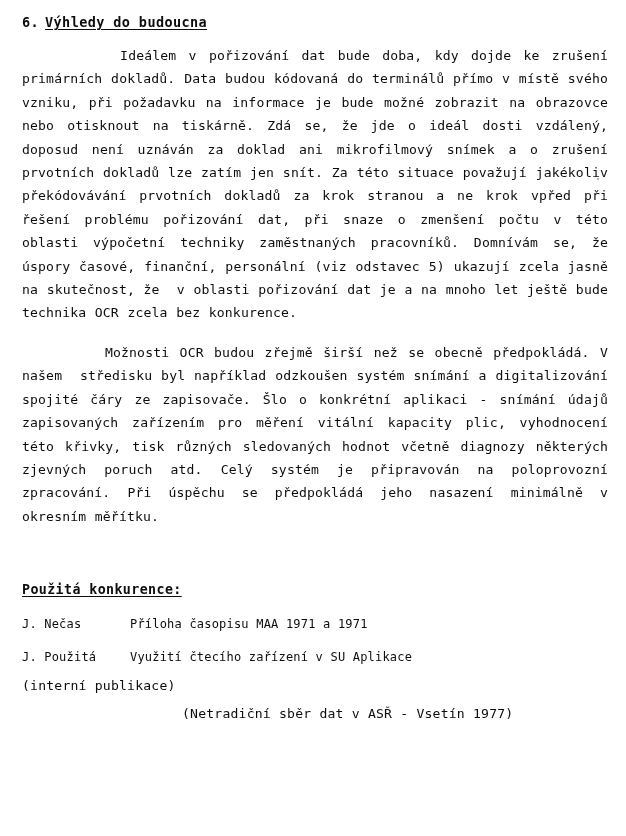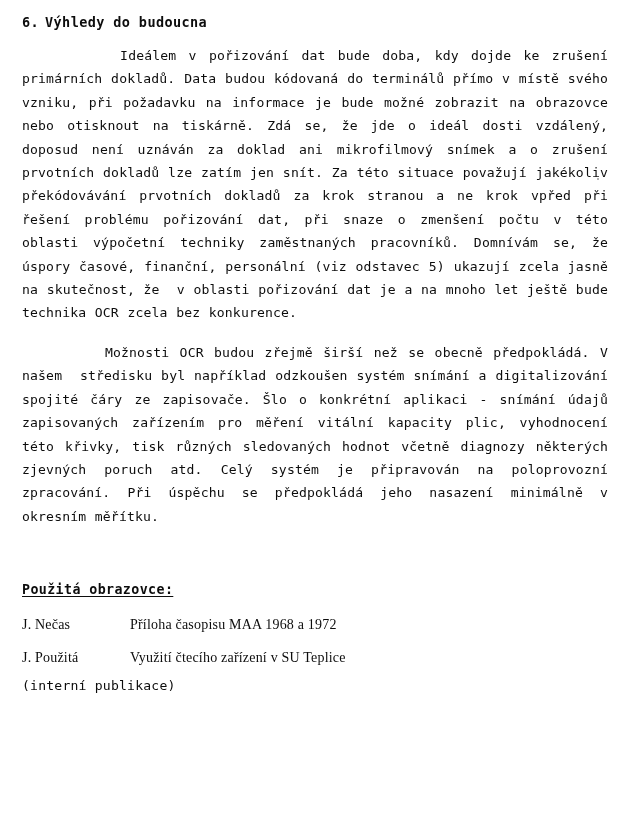--- a/index.html
+++ b/index.html
@@ -26,20 +26,21 @@
     font-weight: bold;
     letter-spacing: 0.4px;
     margin: 0 0 14px 0;
     white-space: nowrap;
   }
   .section-heading .head-num {
     display: inline-block;
     margin-right: 6px;
   }
   .section-heading .head-text {
+    text-decoration: underline;
     text-underline-offset: 2px;
   }
   .para {
     font-size: 13.1px;
     line-height: 23.4px;
     letter-spacing: 0.15px;
     text-align: justify;
     margin: 0 0 16px 0;
     white-space: pre-wrap;
     word-spacing: 0.5px;
@@ -52,27 +53,26 @@
     text-underline-offset: 2px;
     margin: 38px 0 16px 0;
     display: inline-block;
   }
   .ref-list {
     margin: 0;
     padding: 0;
     list-style: none;
   }
   .ref-item {
-    font-size: 14px;
+    font-size: 12px;
     line-height: 23.4px;
     letter-spacing: 0.2px;
     margin-bottom: 9px;
     display: flex;
     white-space: pre;
-    font-family: Liberation Serif, serif;
   }
   .ref-author {
     width: 108px;
     flex: 0 0 108px;
   }
   .ref-title {
     flex: 1 1 auto;
   }
   .ref-sub {
     font-size: 13.1px;
@@ -100,30 +100,31 @@
 <div class="page">
 
   <div class="section-heading">
     <span class="head-num">6.</span><span class="head-text">Výhledy do budoucna</span>
   </div>
 
   <p class="para">        Ideálem v pořizování dat bude doba, kdy dojde ke zrušení primárních dokladů. Data budou kódovaná do terminálů přímo v místě svého vzniku, při požadavku na informace je bude možné zobrazit na obrazovce nebo otisknout na tiskárně. Zdá se, že jde o ideál dosti vzdálený, doposud není uznáván za doklad ani mikrofilmový snímek a o zrušení prvotních dokladů lze zatím jen snít. Za této situace považují jakékoliv překódovávání prvotních dokladů za krok stranou a ne krok vpřed při řešení problému pořizování dat, při snaze o zmenšení počtu v této oblasti výpočetní techniky zaměstnaných pracovníků. Domnívám se, že úspory časové, finanční, personální (viz odstavec 5) ukazují zcela jasně na skutečnost, že  v oblasti pořizování dat je a na mnoho let ještě bude technika OCR zcela bez konkurence.</p>
 
   <p class="para">        Možnosti OCR budou zřejmě širší než se obecně předpokládá. V našem  středisku byl například odzkoušen systém snímání a digitalizování spojité čáry ze zapisovače. Šlo o konkrétní aplikaci - snímání údajů zapisovaných zařízením pro měření vitální kapacity plic, vyhodnocení této křivky, tisk různých sledovaných hodnot včetně diagnozy některých zjevných poruch atd. Celý systém je připravován na poloprovozní zpracování. Při úspěchu se předpokládá jeho nasazení minimálně v okresním měřítku.</p>
 
-  <div class="lit-heading">Použitá obrazovce:</div>
+  <div class="lit-heading">Použitá konkurence:</div>
 
   <ul class="ref-list">
     <li class="ref-item">
       <span class="ref-author">J. Nečas</span>
-      <span class="ref-title">Příloha časopisu MAA 1968 a 1972</span>
+      <span class="ref-title">Příloha časopisu MAA 1971 a 1971</span>
     </li>
     <li class="ref-item">
       <span class="ref-author">J. Použitá</span>
-      <span class="ref-title">Využití čtecího zařízení v SU Teplice</span>
+      <span class="ref-title">Využití čtecího zařízení v SU Aplikace</span>
     </li>
     <li class="ref-sub">(interní publikace)</li>
+    <li class="ref-sub wide">(Netradiční sběr dat v ASŘ - Vsetín 1977)</li>
   </ul>
 
   <div class="speckle" style="left:597px; top:178px;"></div>
   <div class="speckle" style="left:603px; top:196px;"></div>
 
 </div>
 
 </body></html>

